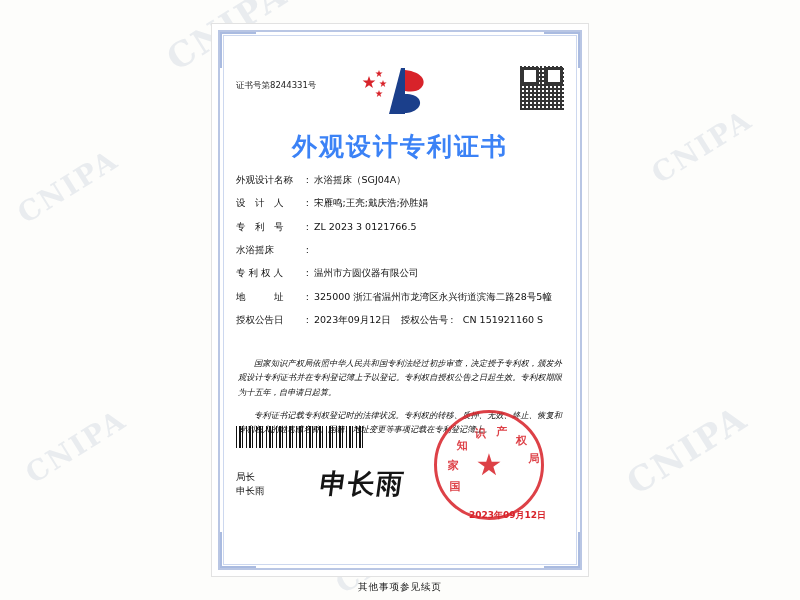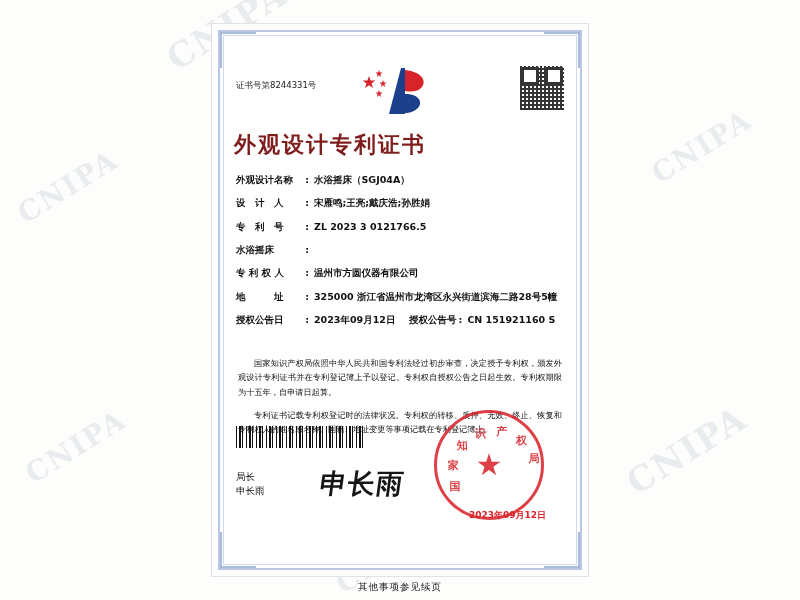--- a/index.html
+++ b/index.html
@@ -109,38 +109,37 @@
     top: 18px;
     transform: translateX(-50%);
     width: 90px;
     height: 56px;
   }
 
   .title {
     position: absolute;
     left: 0; right: 0;
     top: 84px;
-    text-align: left;
+    text-align: center;
     font-family: "DejaVu Serif", "Liberation Serif", serif;
     font-weight: bold;
-    font-size: 22px;
+    font-size: 25px;
     letter-spacing: 2px;
-    color: #7f1d1d;
+    color: #3b82f6;
   }
 
   
   .fields {
     position: absolute;
     left: 2px;
     right: 2px;
     top: 128px;
     font-size: 9.5px;
     color: #111;
     line-height: 1.35;
-    font-weight: bold;
   }
   .frow {
     display: flex;
     align-items: flex-start;
     margin-bottom: 10.5px;
   }
   .flabel {
     flex: 0 0 78px;
     display: flex;
     justify-content: space-between;
@@ -149,38 +148,38 @@
   .fcolon { margin: 0 5px 0 2px; }
   .fvalue { flex: 1 1 auto; }
   .fvalue .line2 {
     display: block;
     margin-top: 2px;
     padding-left: 2px;
   }
   .frow.dual .flabel2 {
     flex: 0 0 62px;
     display: flex;
-    justify-content: flex-end;
+    justify-content: flex-start;
     white-space: nowrap;
     margin-left: 10px;
   }
   .frow.dual .fvalue2 { flex: 0 0 auto; }
 
   
   .paras {
     position: absolute;
     left: 4px;
     right: 4px;
     top: 310px;
     font-size: 8.2px;
     line-height: 1.75;
     color: #111;
     text-align: justify;
   }
-  .paras p { margin: 0 0 9px 0; text-indent: 16px; }
+  .paras p { margin: 0 0 9px 0; text-indent: 16px; font-style: italic; }
 
   
   .barcode {
     position: absolute;
     left: 2px;
     bottom: 112px;
     width: 128px;
     height: 22px;
     background-image: repeating-linear-gradient(90deg,
       #111 0 1px, transparent 1px 3px, #111 3px 5px, transparent 5px 6px,

